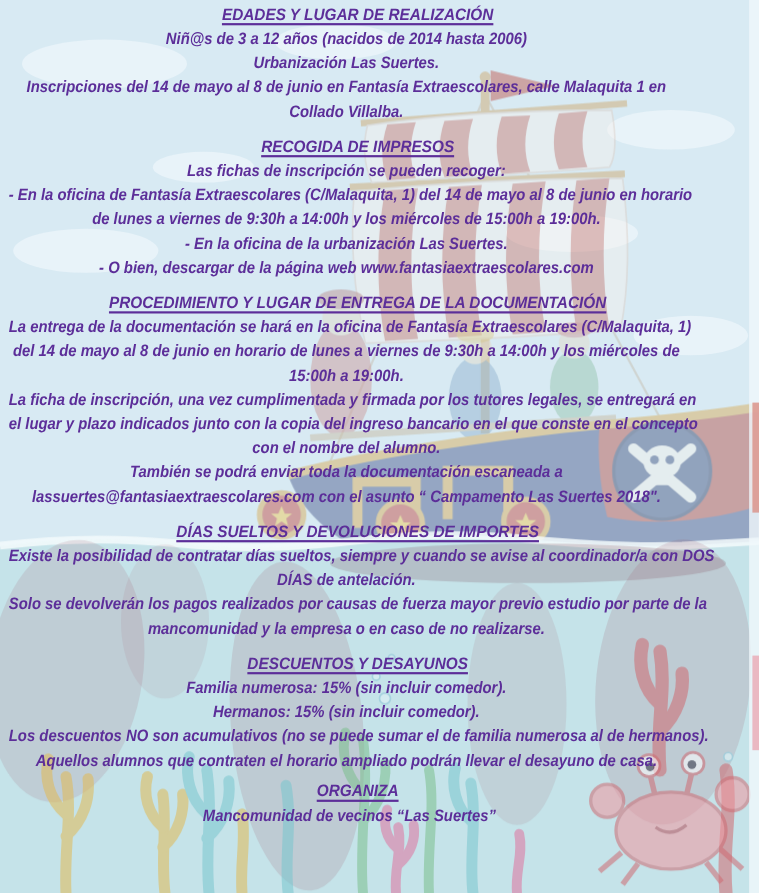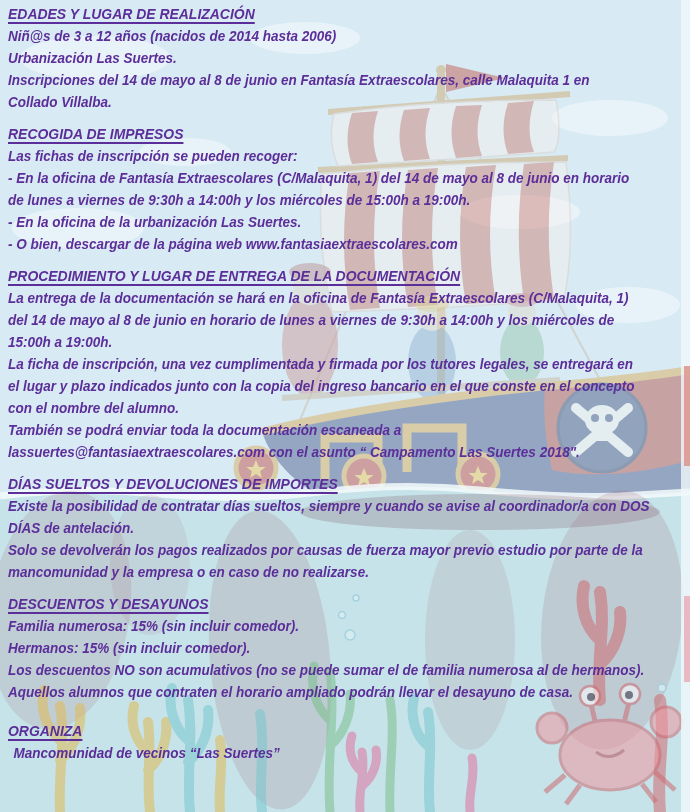--- a/index.html
+++ b/index.html
@@ -1,22 +1,22 @@
 <!DOCTYPE html>
 <html><head>
 <meta charset="utf-8">
 <style>
   html,body{margin:0;padding:0;}
   body{width:690px;height:812px;overflow:hidden;font-family:"Liberation Sans",sans-serif;}
-  .page{position:relative;width:690px;height:812px;background:#f0abfc;overflow:hidden;}
+  .page{position:relative;width:690px;height:812px;background:#f0abfc;overflow:hidden;text-align:center;}
   .bg{position:absolute;left:0;top:0;width:690px;height:812px;z-index:0;}
   .content{position:absolute;left:0;top:0;width:690px;height:812px;z-index:1;
            padding:3px 0 0 8px;box-sizing:border-box;}
   .sec{margin:0 0 10px 0;}
-  .sec.gap-lg{margin-bottom:17px;}
+  .sec.gap-lg{margin-bottom:6px;}
   .heading{margin:0;font-size:15px;line-height:22px;font-weight:bold;font-style:italic;
            color:#5c2e99;text-decoration:underline;text-decoration-thickness:1.5px;
            text-underline-offset:3px;white-space:nowrap;transform:scaleX(0.93);
            transform-origin:0 50%;}
   .line{font-size:15px;line-height:22px;font-weight:bold;font-style:italic;color:#5c2e99;
         white-space:nowrap;transform:scaleX(0.9);transform-origin:0 50%;}
   .line.indent{padding-left:6px;}
 </style>
 </head>
 <body>

